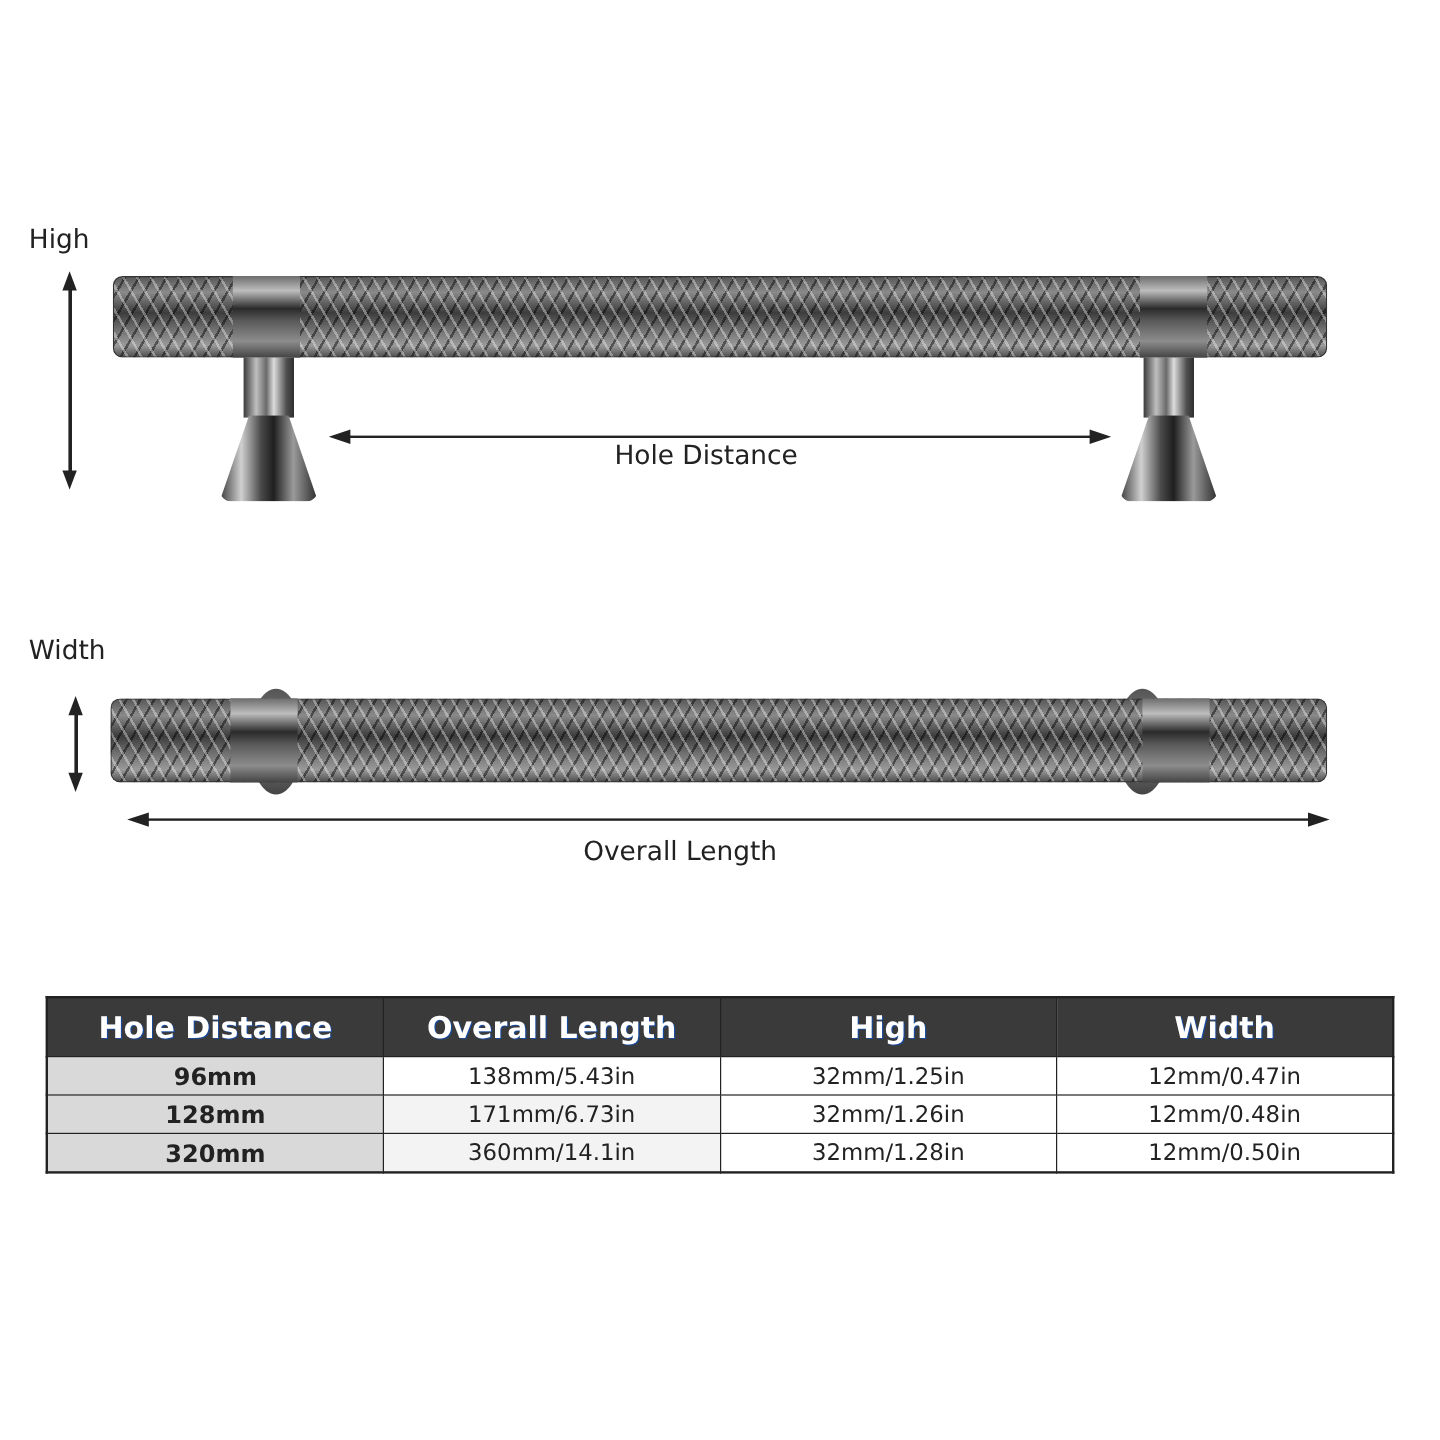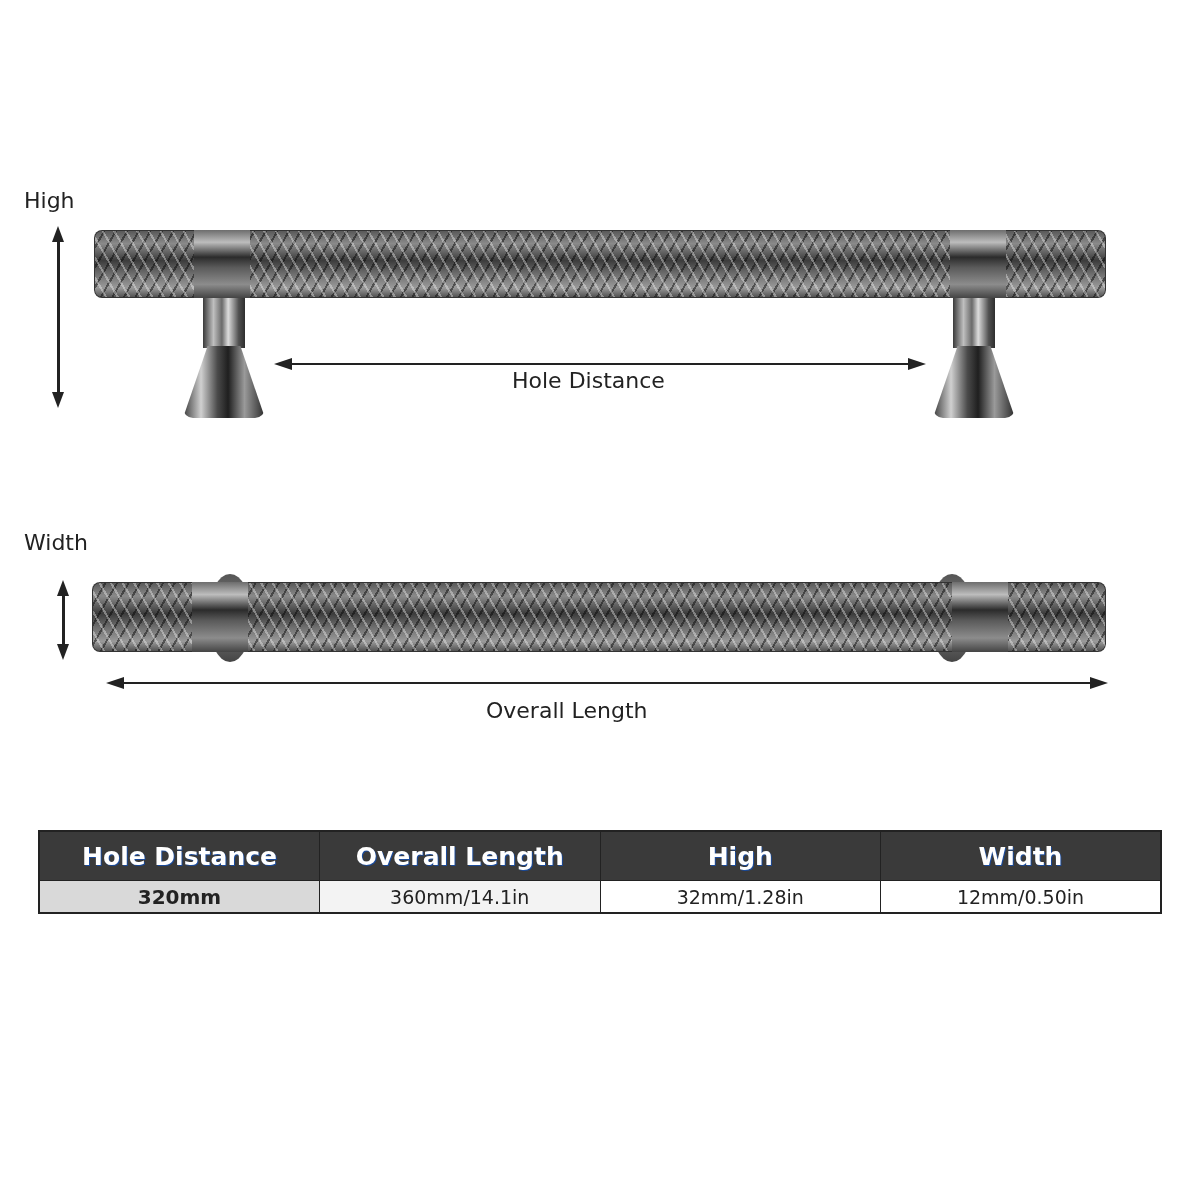--- a/index.html
+++ b/index.html
@@ -103,20 +103,32 @@
 <table class="spec">
   <thead>
     <tr>
       <th style="width:25%;">Hole Distance</th>
       <th style="width:25%;">Overall Length</th>
       <th style="width:25%;">High</th>
       <th style="width:25%;">Width</th>
     </tr>
   </thead>
   <tbody>
+    <tr class="first">
+      <td class="hd">96mm</td>
+      <td class="ol">138mm/5.43in</td>
+      <td class="h">32mm/1.25in</td>
+      <td class="w">12mm/0.47in</td>
+    </tr>
+    <tr>
+      <td class="hd">128mm</td>
+      <td class="ol">171mm/6.73in</td>
+      <td class="h">32mm/1.26in</td>
+      <td class="w">12mm/0.48in</td>
+    </tr>
     <tr>
       <td class="hd">320mm</td>
       <td class="ol">360mm/14.1in</td>
       <td class="h">32mm/1.28in</td>
       <td class="w">12mm/0.50in</td>
     </tr>
   </tbody>
 </table>
 
 </body></html>

